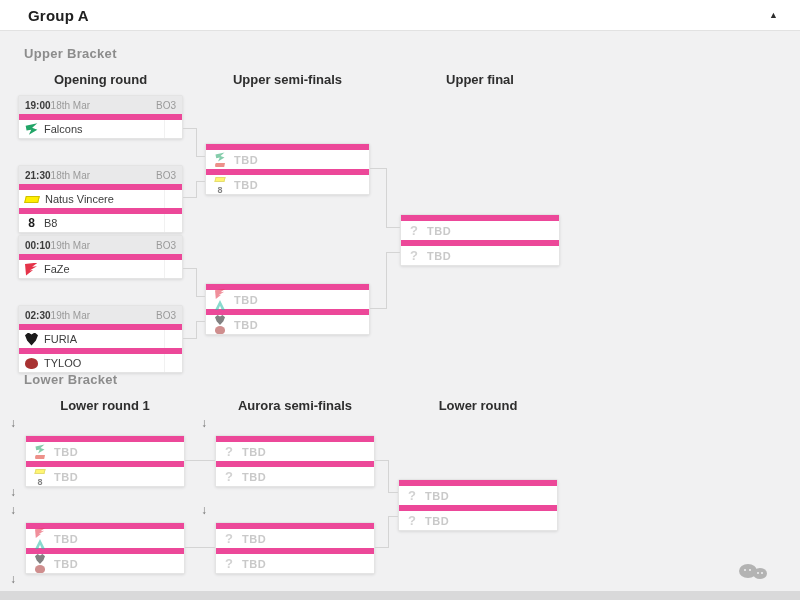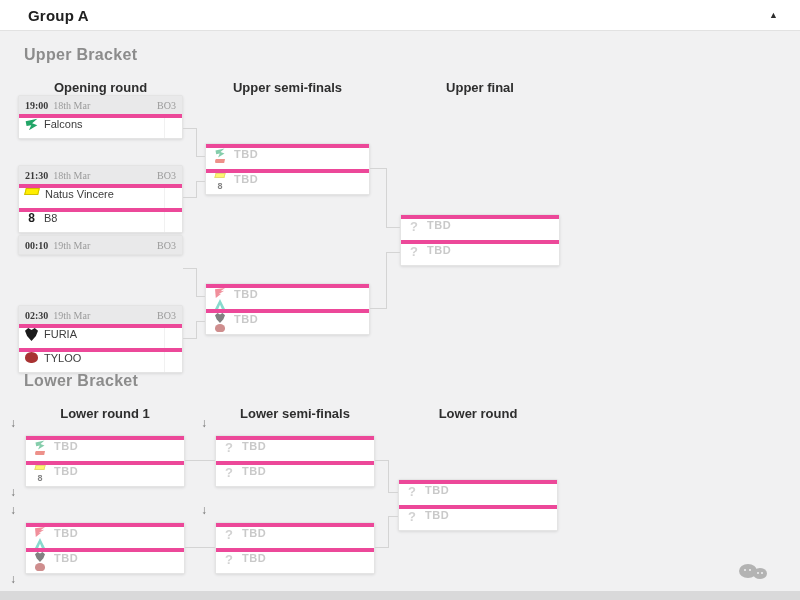--- a/index.html
+++ b/index.html
@@ -4,30 +4,30 @@
 <style>
   * { box-sizing: border-box; margin: 0; padding: 0; }
   html,body { width:800px; height:600px; }
   body { font-family:"Liberation Sans", sans-serif; background:#f1f1f2; position:relative; overflow:hidden; }
 
   .topbar { position:absolute; left:0; top:0; width:800px; height:31px; background:#fff;
             border-bottom:1px solid #e2e2e2; display:flex; align-items:center; cursor:pointer; }
   .group-title { font-size:15px; font-weight:bold; color:#202020; margin-left:28px; letter-spacing:.2px; }
   .caret { margin-left:auto; margin-right:22px; font-size:9px; color:#2c2c2c; }
 
-  .section-label { position:absolute; left:24px; font-size:16px; font-weight:bold; color:#8c8c8c; letter-spacing:.3px; }
-  .col-header { position:absolute; font-size:13px; font-weight:bold; color:#2e2e2e; text-align:center;margin-top:8px; }
+  .section-label { position:absolute; left:24px; font-size:13px; font-weight:bold; color:#8c8c8c; letter-spacing:.3px; }
+  .col-header { position:absolute; font-size:13px; font-weight:bold; color:#2e2e2e; text-align:center; }
 
   .card { position:absolute; background:#fff; border:1px solid #e4e4e4; border-radius:2px;
           box-shadow:0 1px 3px rgba(0,0,0,.10); }
-  .mhead { height:18px; background:#e9e9ea; display:flex; align-items:center; padding:0 6px; gap:5px; font-size:10px;font-family:Liberation Serif, serif; }
+  .mhead { height:18px; background:#e9e9ea; display:flex; align-items:center; padding:0 6px; font-size:10px; }
   .mtime { font-weight:bold; color:#3a3a3a; }
   .mdate { color:#9a9a9a; }
   .mfmt  { margin-left:auto; color:#9a9a9a; }
-  .trow { height:24px; display:flex; align-items:flex-start; gap:6px; padding:0 6px; border-top:4px solid #ec4899;
+  .trow { height:24px; display:flex; align-items:center; gap:6px; padding:0 6px; border-top:6px solid #ec4899;
           font-size:11px; color:#3c3c3c; background:#fff; }
   .trow.slot { height:25px; }
   .tname { white-space:nowrap; }
   .score { margin-left:auto; width:12px; height:100%; border-left:1px solid #f1f1f1; }
   .tbd-label { color:#c9c9c9; letter-spacing:.5px; font-weight:bold; font-size:11px; }
   .qmark { width:14px; text-align:center; color:#d2d2d2; font-weight:bold; font-size:13px; }
 
   .logo { display:inline-block; flex:none; }
   .falcons { width:13px; height:13px; background:#22a567;
              clip-path:polygon(5% 25%,95% 5%,55% 40%,95% 55%,30% 95%,48% 55%,12% 62%); }
@@ -106,20 +106,25 @@
     <span class="score"></span>
   </div>
 </div>
 
 <div class="card" style="left:18px;top:235px;width:165px">
   <div class="mhead">
     <span class="mtime">00:10</span>
     <span class="mdate">19th Mar</span>
     <span class="mfmt">BO3</span>
   </div>
+  <div class="trow">
+    <span class="logo faze"></span>
+    <span class="tname">FaZe</span>
+    <span class="score"></span>
+  </div>
 </div>
 
 <div class="card" style="left:18px;top:305px;width:165px">
   <div class="mhead">
     <span class="mtime">02:30</span>
     <span class="mdate">19th Mar</span>
     <span class="mfmt">BO3</span>
   </div>
   <div class="trow">
     <span class="logo furia"></span>
@@ -194,21 +199,21 @@
 
 <div class="ln" style="left:370px;top:168px;width:17px;height:1px"></div>
 <div class="ln" style="left:386px;top:168px;width:1px;height:60px"></div>
 <div class="ln" style="left:386px;top:227px;width:14px;height:1px"></div>
 <div class="ln" style="left:370px;top:308px;width:17px;height:1px"></div>
 <div class="ln" style="left:386px;top:252px;width:1px;height:57px"></div>
 <div class="ln" style="left:386px;top:252px;width:14px;height:1px"></div>
 
 <div class="section-label" style="top:372px">Lower Bracket</div>
 <div class="col-header" style="left:25px;top:398px;width:160px">Lower round 1</div>
-<div class="col-header" style="left:215px;top:398px;width:160px">Lower semi-finals</div>
+<div class="col-header" style="left:215px;top:398px;width:160px">Aurora semi-finals</div>
 <div class="col-header" style="left:398px;top:398px;width:160px">Lower round</div>
 
 <div class="drop-arrow" style="left:10px;top:417px">↓</div>
 <div class="drop-arrow" style="left:10px;top:486px">↓</div>
 <div class="drop-arrow" style="left:10px;top:504px">↓</div>
 <div class="drop-arrow" style="left:10px;top:573px">↓</div>
 <div class="drop-arrow" style="left:201px;top:417px">↓</div>
 <div class="drop-arrow" style="left:201px;top:504px">↓</div>
 
 <div class="card" style="left:25px;top:435px;width:160px">

